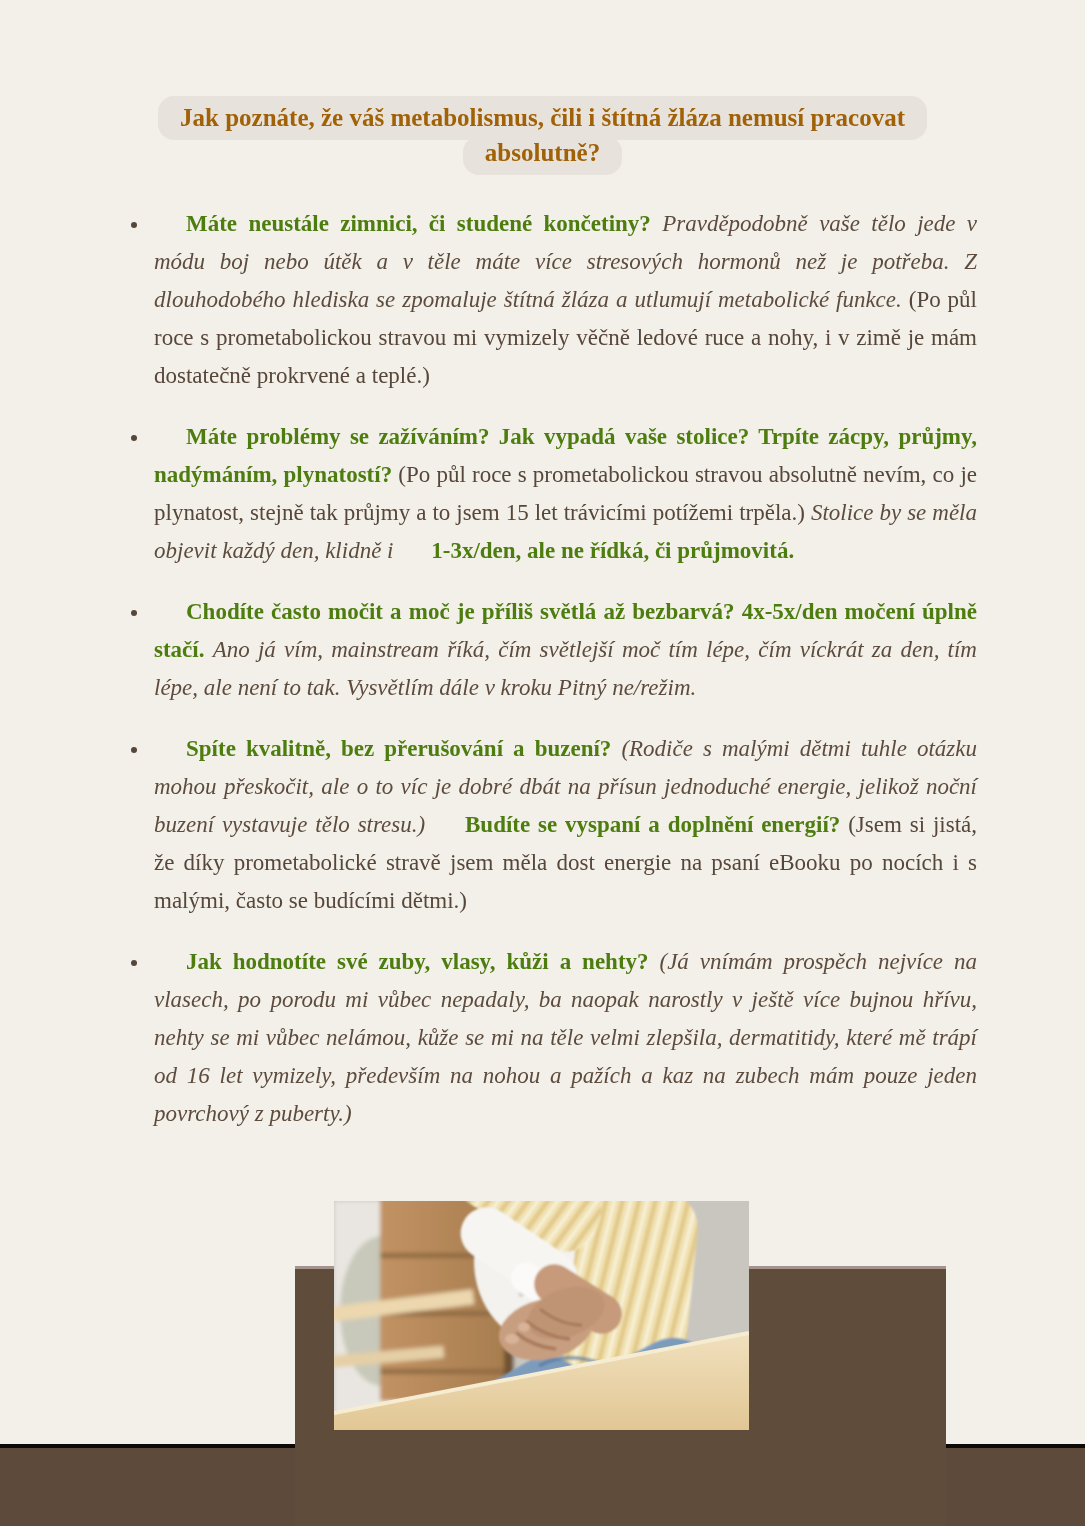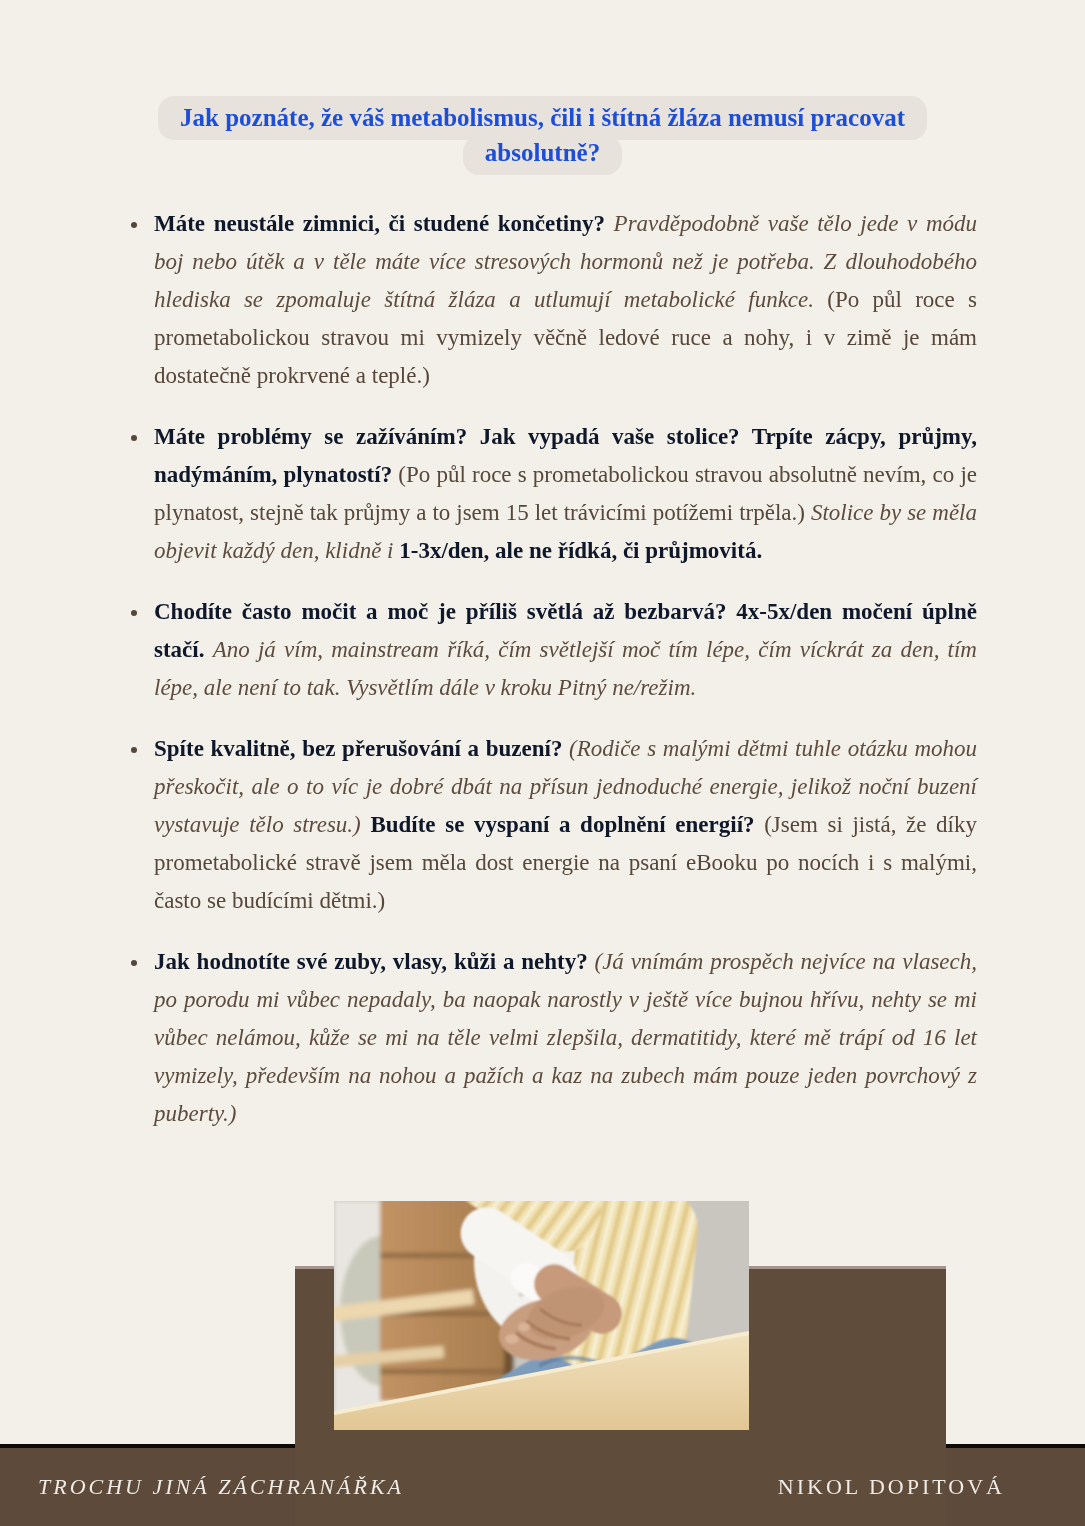--- a/index.html
+++ b/index.html
@@ -11,41 +11,41 @@
     font-family:"Liberation Serif","DejaVu Serif",serif;
     color:#57463a;
   }
   
   .title{
     margin:96px 60px 0 60px;
     text-align:center;
     font-weight:bold;
     font-size:25px;
     line-height:1.0;
-    color:#1d4ed8;
+    color:#a16207;
   }
   .title .hl{
     display:inline-block;
     background:#e7e2dc;
     border-radius:16px;
     padding:9px 22px 10px 22px;
   }
   .title .hl.line2{margin-top:-6px;padding-top:4px;}
   
   ul.symptoms{
     margin:30px 108px 0 150px;
     padding:0;
     list-style:disc outside;
     font-size:23px;
     line-height:38px;
     text-align:justify;
   }
   ul.symptoms li{margin-bottom:23px;padding-left:4px;}
   ul.symptoms li::marker{color:#57463a;font-size:21px;}
-  .seg-bold{font-weight:bold;color:#0f172a;}
+  .seg-bold{font-weight:bold;color:#4d7c0f;margin-left:32px;}
   .seg-italic{font-style:italic;color:#5d4c3e;}
   .seg-regular{color:#57463a;}
   
   .black-line{
     position:absolute;left:0;top:1444px;width:1085px;height:4px;
     background:#0d0a07;z-index:1;
   }
   .footer-bar{
     position:absolute;left:0;top:1448px;width:1085px;height:78px;
     background:#5d4a3a;z-index:1;
@@ -153,18 +153,14 @@
         <ellipse cx="190" cy="126" rx="6" ry="4.5" fill="#d9b398"></ellipse>
       </g>
 
       <g>
         <path d="M0 212 L415 132 L415 229 L0 229 Z" fill="url(#tableg)"></path>
         <path d="M0 212 L415 132" stroke="#f6ecd2" stroke-width="4" fill="none"></path>
       </g>
     </svg>
   </div>
 
-  <div class="footer-text">
-    <span class="brand">TROCHU JINÁ ZÁCHRANÁŘKA</span>
-    <span class="author">NIKOL DOPITOVÁ</span>
-  </div>
 
 </div>
 
 </body></html>

